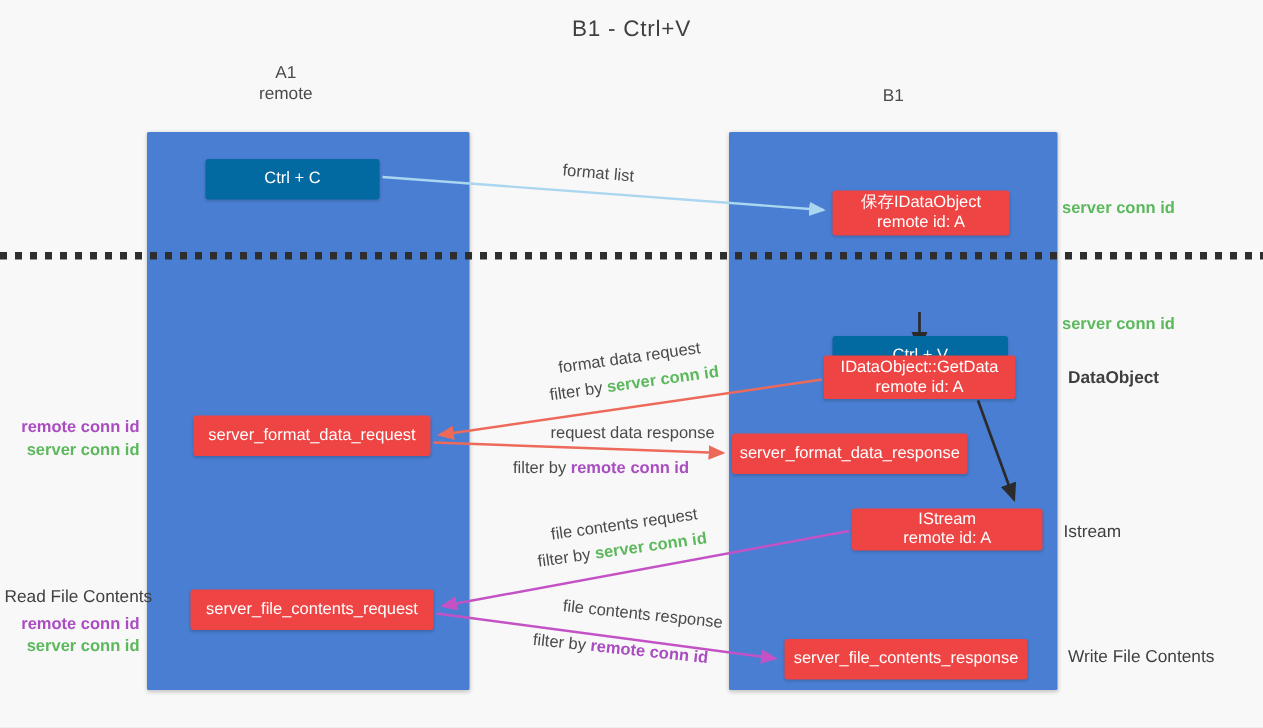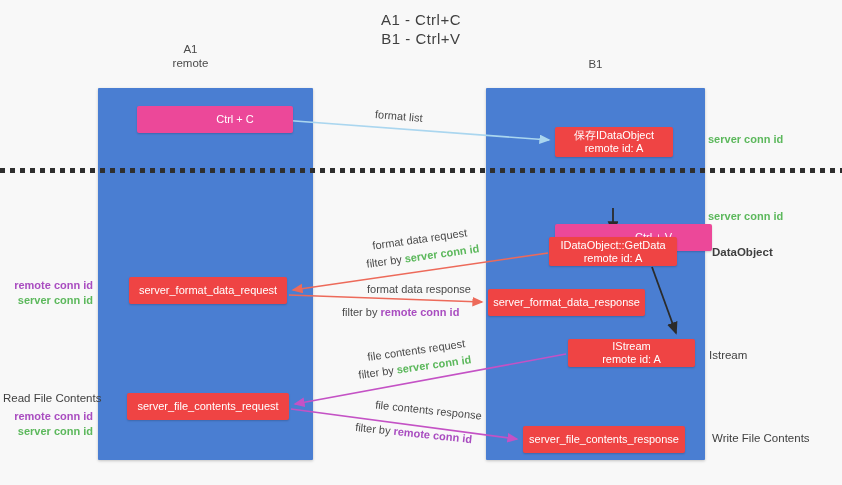--- a/index.html
+++ b/index.html
@@ -27,40 +27,39 @@
   .dotted-line{
     position:absolute;left:0;top:168px;width:842px;height:5px;
     background:repeating-linear-gradient(90deg,#2e2e2e 0 5px,transparent 5px 10px);
   }
   .node{
     position:absolute;display:flex;align-items:center;justify-content:center;
     color:#fff;font-size:11px;text-align:center;line-height:13px;
     border-radius:2px;box-shadow:0 1px 2px rgba(0,0,0,.18);
     white-space:nowrap;
   }
-  .node.green{background:#ec4899;padding-left:40px;}
+  .node.green{background:#0369a1;}
   .node.orange{background:#ef4444;}
   .alabel{
     position:absolute;font-size:11px;color:#4a4a4a;white-space:nowrap;
     transform-origin:center center;
   }
   .slabel{position:absolute;font-size:11.5px;color:#3f3f3f;white-space:nowrap;}
   .slabel.block{text-align:right;line-height:15px;font-size:11px;}
   .green-t{color:#5cb85c;font-weight:bold;}
   .purple-t{color:#a94dc0;font-weight:bold;}
   .dark-t{color:#3f3f3f;font-weight:normal;}
   svg.arrows{position:absolute;left:0;top:0;width:842px;height:485px;pointer-events:none;}
 </style>
 </head>
 <body>
 
 <div class="stage">
 
   <div class="title">
-    <div>A1 - Ctrl+C</div>
     <div>B1 - Ctrl+V</div>
   </div>
 
   <div class="lane-header left">
     <div>A1</div>
     <div>remote</div>
   </div>
   <div class="lane-header right">
     <div>B1</div>
   </div>
@@ -139,21 +138,21 @@
     <span>server_file_contents_request</span>
   </div>
 
   <div class="alabel" style="left:375px;top:110px;transform:rotate(5deg);">format list</div>
 
   <div class="alabel" style="left:372px;top:233px;transform:rotate(-8deg);">format data request</div>
   <div class="alabel" style="left:366px;top:250px;transform:rotate(-8deg);">
     <span>filter by </span><span class="green-t">server conn id</span>
   </div>
 
-  <div class="alabel" style="left:367px;top:283px;">format data response</div>
+  <div class="alabel" style="left:367px;top:283px;">request data response</div>
   <div class="alabel" style="left:342px;top:306px;">
     <span>filter by </span><span class="purple-t">remote conn id</span>
   </div>
 
   <div class="alabel" style="left:367px;top:344px;transform:rotate(-8deg);">file contents request</div>
   <div class="alabel" style="left:358px;top:361px;transform:rotate(-8deg);">
     <span>filter by </span><span class="green-t">server conn id</span>
   </div>
 
   <div class="alabel" style="left:375px;top:404px;transform:rotate(6deg);">file contents response</div>

